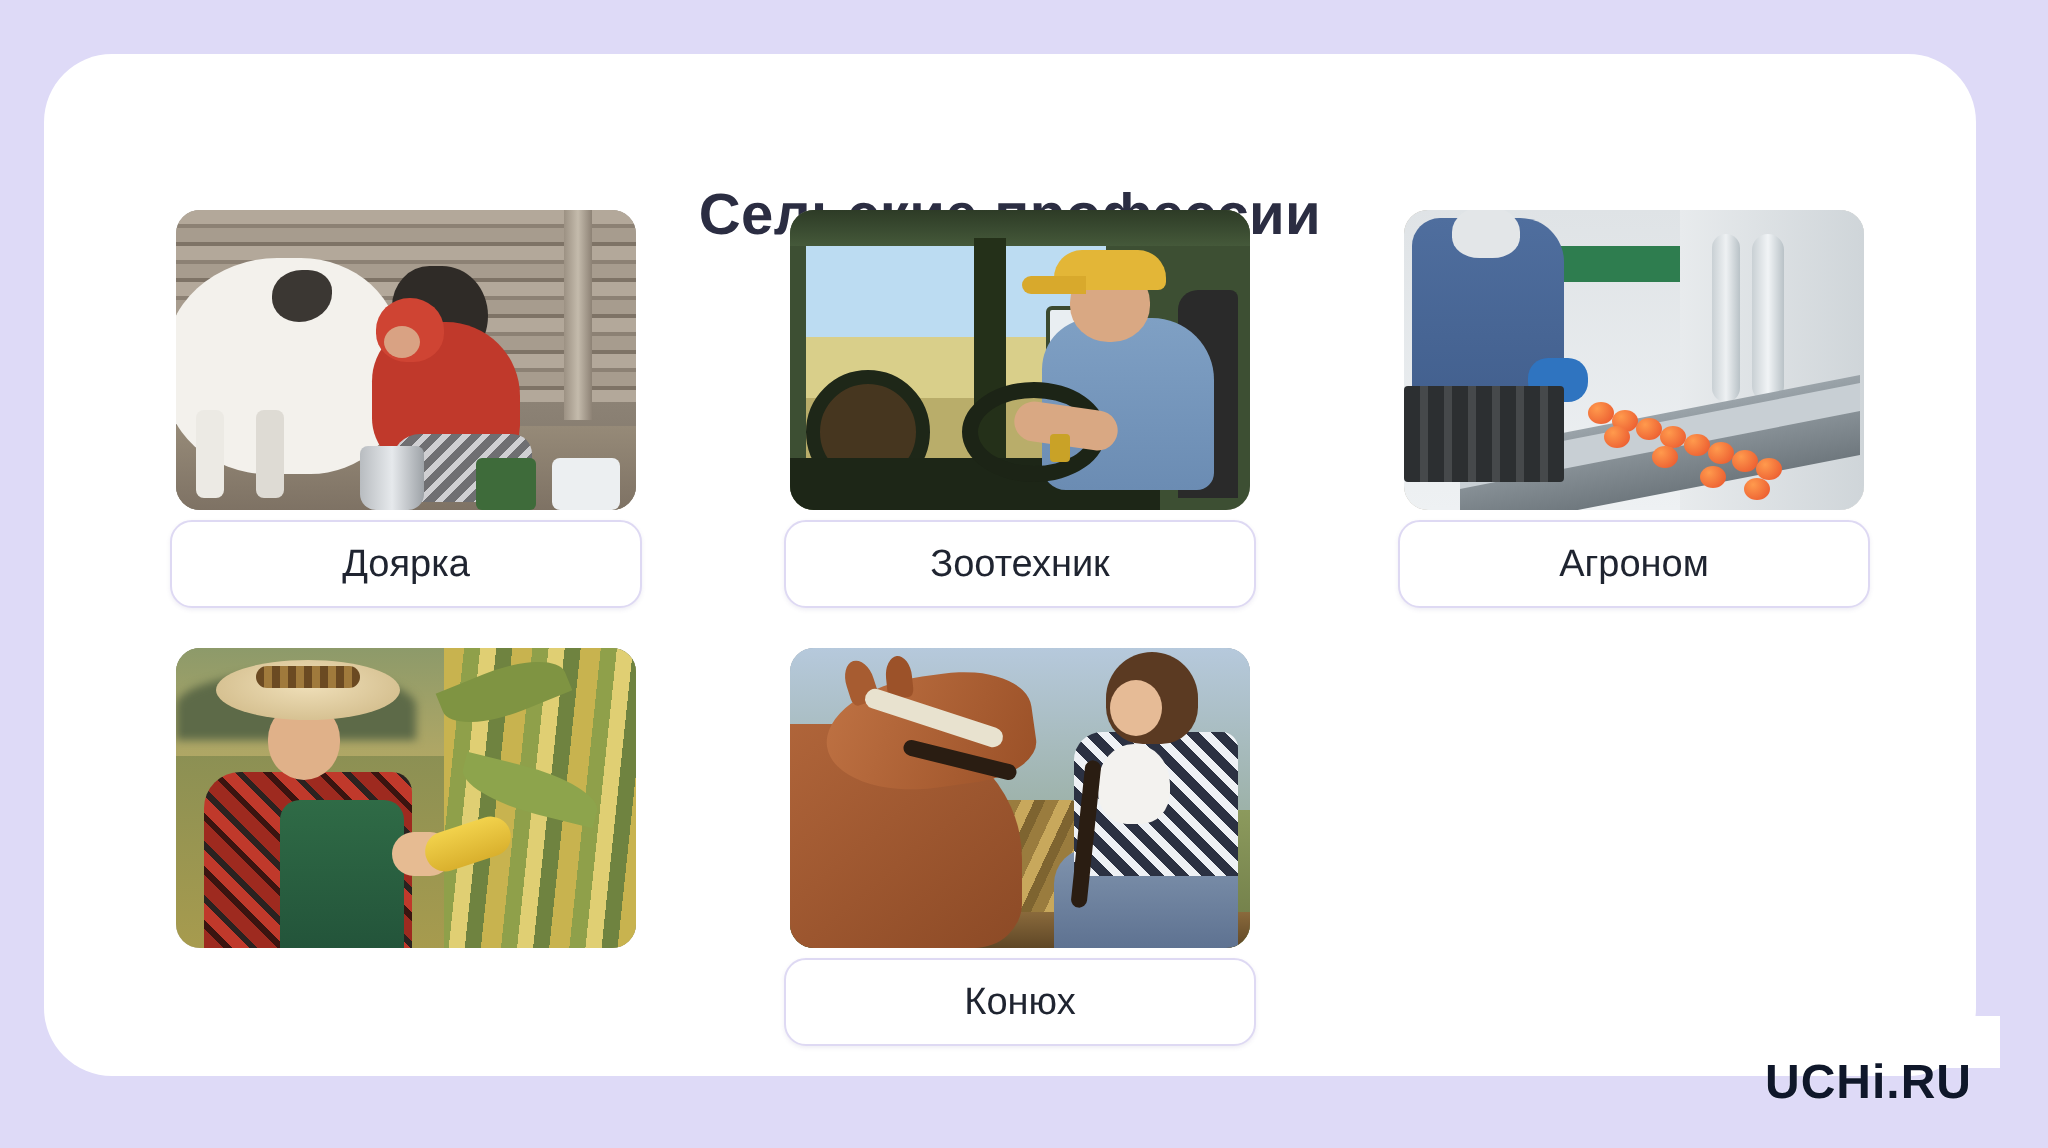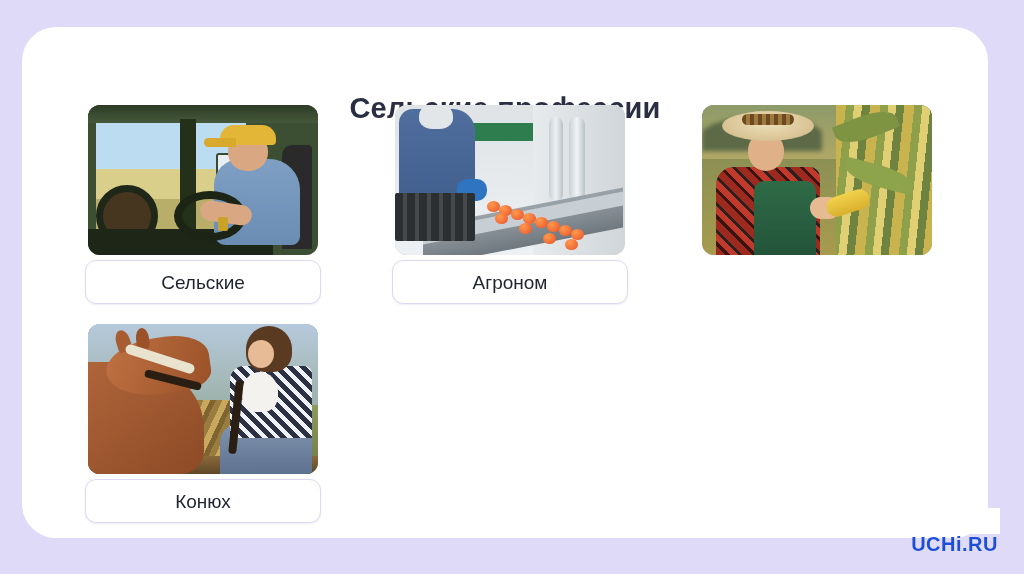--- a/index.html
+++ b/index.html
@@ -84,24 +84,24 @@
   }
   .wm-swoosh{
     position:absolute;
     right:6px;top:0;
     width:130px;height:26px;
     background:#ffffff;
     border-radius:0 0 0 26px;
   }
   .wm-text{
     position:absolute;
-    right:8px;bottom:8px;
-    font-size:20px;
+    right:20px;bottom:8px;
+    font-size:24px;
     font-weight:bold;
-    color:#1d4ed8;
+    color:#0f172a;
     letter-spacing:.5px;
     text-shadow:0 0 1px rgba(255,255,255,.6);
   }
 
   
 
   
   .s-milkmaid{background:linear-gradient(#a9a096 0%,#a9a096 62%,#8d8376 62%,#7d7366 100%);}
   .s-milkmaid .logs{
     position:absolute;left:0;top:0;width:100%;height:64%;
@@ -462,20 +462,44 @@
 </style>
 </head>
 <body>
 
 <div class="slide">
 
   <h1 class="title">Сельские профессии</h1>
 
   <div class="grid">
 
+    <div class="cell">
+      <div class="photo">
+        <div class="scene s-milkmaid">
+          <div class="logs"></div>
+            <div class="post"></div>
+            <div class="ground"></div>
+          <div class="cow-body"></div>
+            <div class="cow-spot"></div>
+            <div class="cow-head"></div>
+          <div class="cow-leg l1"></div>
+            <div class="cow-leg l2"></div>
+          <div class="woman-body"></div>
+            <div class="woman-head"></div>
+            <div class="woman-face"></div>
+          <div class="skirt"></div>
+          <div class="bucket"></div>
+            <div class="bucket2"></div>
+            <div class="bucket3"></div>
+        </div>
+      </div>
+      <div class="label-card">
+        <span class="label-text">Доярка</span>
+      </div>
+    </div>
 
     <div class="cell">
       <div class="photo">
         <div class="scene s-combine">
           <div class="window"></div>
             <div class="roof"></div>
             <div class="pillar"></div>
           <div class="mirror"></div>
             <div class="wheelpart"></div>
             <div class="dash"></div>
@@ -483,21 +507,21 @@
             <div class="man-torso"></div>
             <div class="man-head"></div>
           <div class="cap"></div>
             <div class="cap-bill"></div>
           <div class="steer"></div>
             <div class="arm"></div>
             <div class="watch"></div>
         </div>
       </div>
       <div class="label-card">
-        <span class="label-text">Сельские</span>
+        <span class="label-text">Зоотехник</span>
       </div>
     </div>
 
     <div class="cell">
       <div class="photo">
         <div class="scene s-veg">
           <div class="greenbar"></div>
             <div class="machine"></div>
           <div class="pipe"></div>
             <div class="pipe2"></div>

